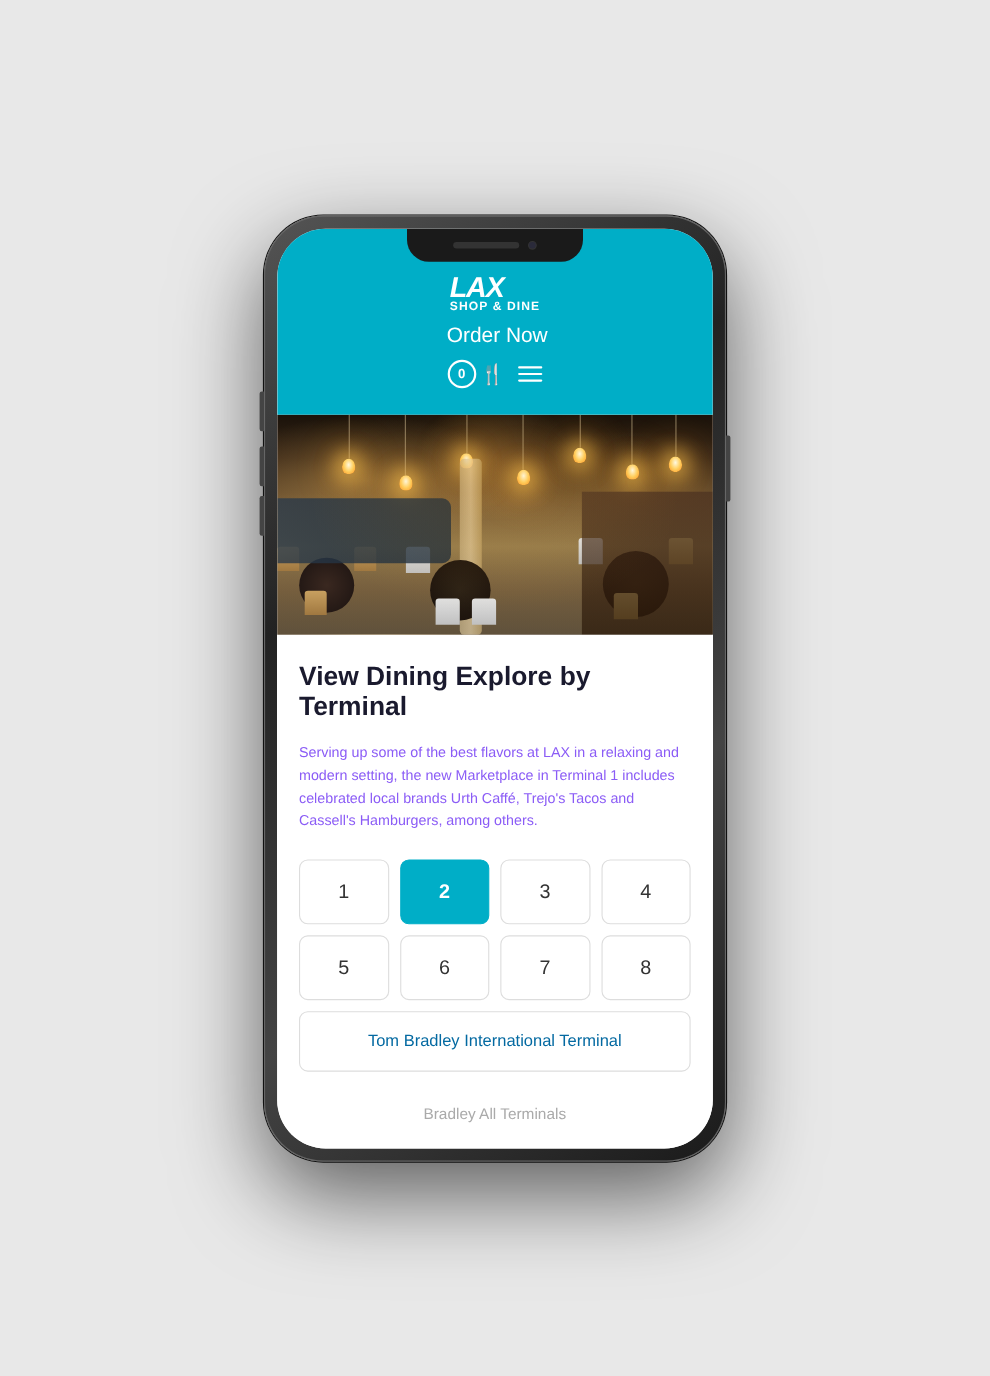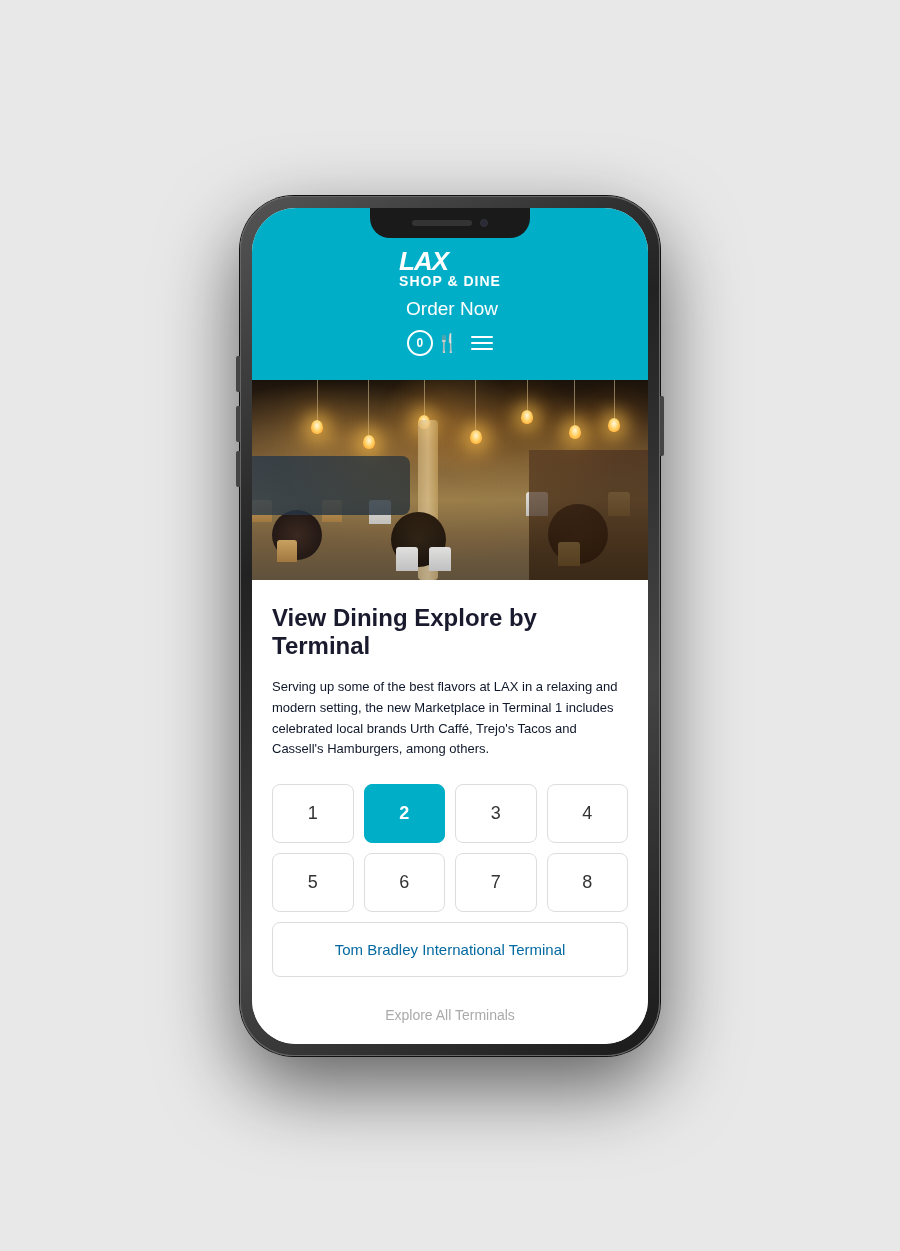--- a/index.html
+++ b/index.html
@@ -125,21 +125,21 @@
 
     .lax-logo-top {
       font-size: 26px;
       font-weight: 900;
       color: #fff;
       letter-spacing: -1px;
       font-style: italic;
     }
 
     .lax-logo-bottom {
-      font-size: 14px;
+      font-size: 11px;
       color: #fff;
       letter-spacing: 1px;
       font-weight: 600;
       text-transform: uppercase;
     }
 
     .header-title {
       flex: 1;
       color: #fff;
       font-size: 19px;
@@ -303,21 +303,21 @@
     .section-title {
       font-size: 24px;
       font-weight: 700;
       color: #1a1a2e;
       margin-bottom: 16px;
       line-height: 1.2;
     }
 
     .section-description {
       font-size: 13px;
-      color: #0f172a;
+      color: #8b5cf6;
       line-height: 1.6;
       margin-bottom: 24px;
     }
 
     
     .terminal-grid {
       display: grid;
       grid-template-columns: repeat(4, 1fr);
       gap: 10px;
       margin-bottom: 10px;
@@ -488,19 +488,19 @@
               <button class="terminal-btn">5</button>
               <button class="terminal-btn">6</button>
               <button class="terminal-btn">7</button>
               <button class="terminal-btn">8</button>
             </div>
 
             
             <button class="terminal-wide">Tom Bradley International Terminal</button>
 
             
-            <div class="explore-link">Explore All Terminals</div>
+            <div class="explore-link">Bradley All Terminals</div>
           </div>
         </div>
       </div>
     </div>
   </div>
 </div>
 
 </body></html>

